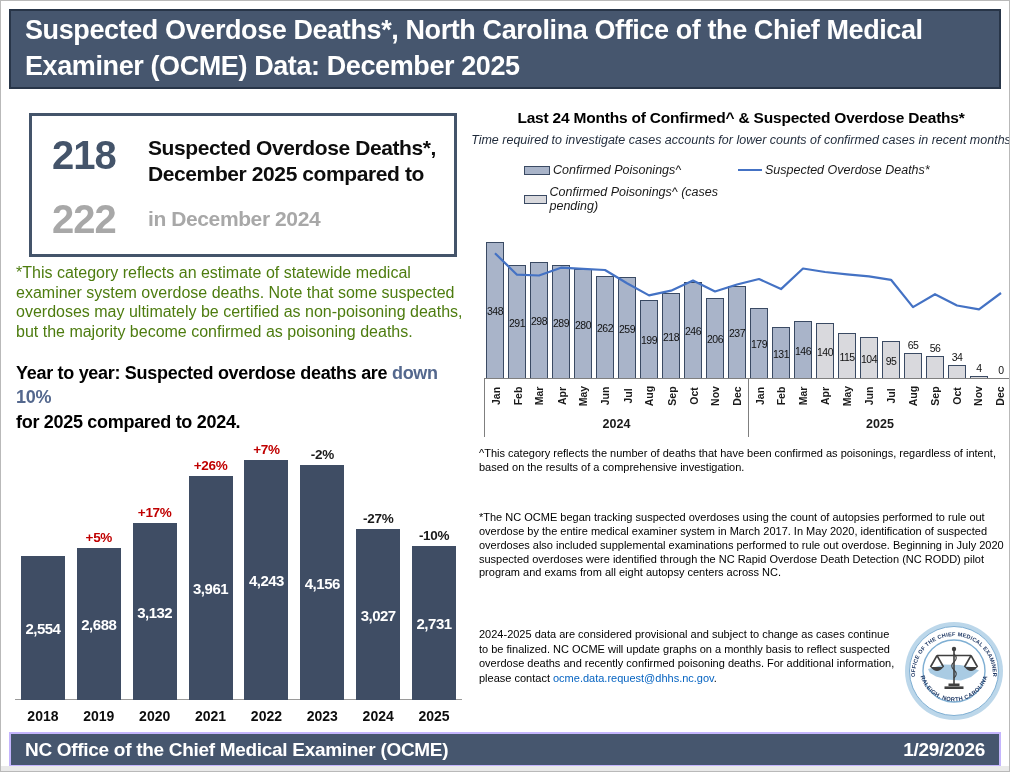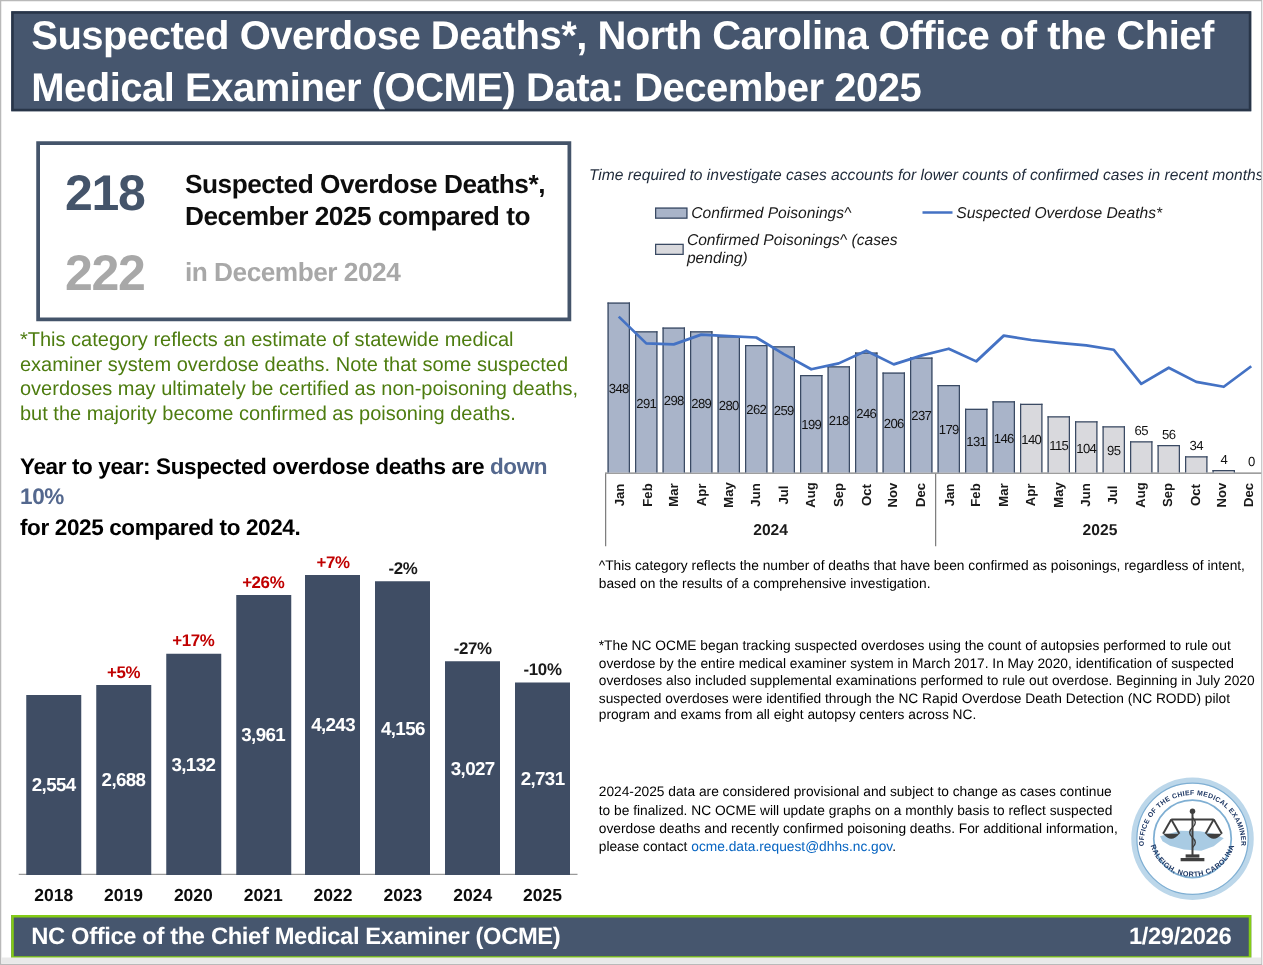--- a/index.html
+++ b/index.html
@@ -2,23 +2,23 @@
 <html><head>
 <meta charset="utf-8">
 <style>
   html,body{margin:0;padding:0;background:#fff;}
   .page{position:relative;width:1010px;height:772px;background:#fff;border:1px solid #b9b9b9;
         box-sizing:border-box;font-family:"Liberation Sans",sans-serif;overflow:hidden;}
 
   
   .topbar{position:absolute;left:8px;top:8px;width:992px;height:80px;background:#46566E;
           border:2px solid #283548;box-sizing:border-box;display:flex;align-items:center;}
-  .topbar-title{color:#fff;font-size:32px;font-weight:bold;line-height:1.32;padding:0 14px;letter-spacing:-0.4px;}
+  .topbar-title{color:#fff;font-size:27px;font-weight:bold;line-height:1.32;padding:0 14px;letter-spacing:-0.4px;}
   .footbar{position:absolute;left:8px;top:731px;width:992px;height:35px;background:#46566E;
-           border:2px solid #84cc16;box-sizing:border-box;display:flex;align-items:center;
+           border:2px solid #c4b5fd;box-sizing:border-box;display:flex;align-items:center;
            justify-content:space-between;padding:0 14px;color:#fff;font-weight:bold;font-size:19px;letter-spacing:-0.3px;}
   .bottom-strip{position:absolute;left:0;bottom:0;width:100%;height:5px;background:#e9e9e9;}
 
   
   .stats-box{position:absolute;left:28px;top:112px;width:428px;height:144px;border:3px solid #44546A;
              box-sizing:border-box;padding:16px 8px 12px 20px;display:flex;flex-direction:column;justify-content:center;gap:12px;}
   .stat-row{display:flex;gap:20px;}
   .stat-num{font-size:40px;font-weight:bold;line-height:1;min-width:76px;letter-spacing:-1px;}
   .stat-num.current{color:#44546A;}
   .stat-num.previous{color:#A8A8A8;}
@@ -149,20 +149,21 @@
         <span class="abar-year">2024</span>
       </div>
       <div class="abar-slot">
         <div class="abar" style="height: 154px; background: rgb(63, 77, 100);"></div>
         <span class="abar-value" style="bottom: 94px;">2,731</span>
         <span class="abar-pct" style="bottom: 183px; color: rgb(26, 26, 26);">-10%</span>
         <span class="abar-year">2025</span>
       </div>
     </div>
 
+  <h2 class="rc-title">Last 24 Months of  Confirmed^ &amp; Suspected Overdose Deaths*</h2>
   <p class="rc-subtitle">Time required to investigate cases accounts for lower counts of confirmed cases in recent months</p>
 
   <div class="legend">
     <div class="lg-row">
       <div class="lg-item first">
         <span class="swatch confirmed"></span>
         <span>Confirmed Poisonings^</span>
       </div>
       <div class="lg-item">
         <span class="line-swatch"></span>

